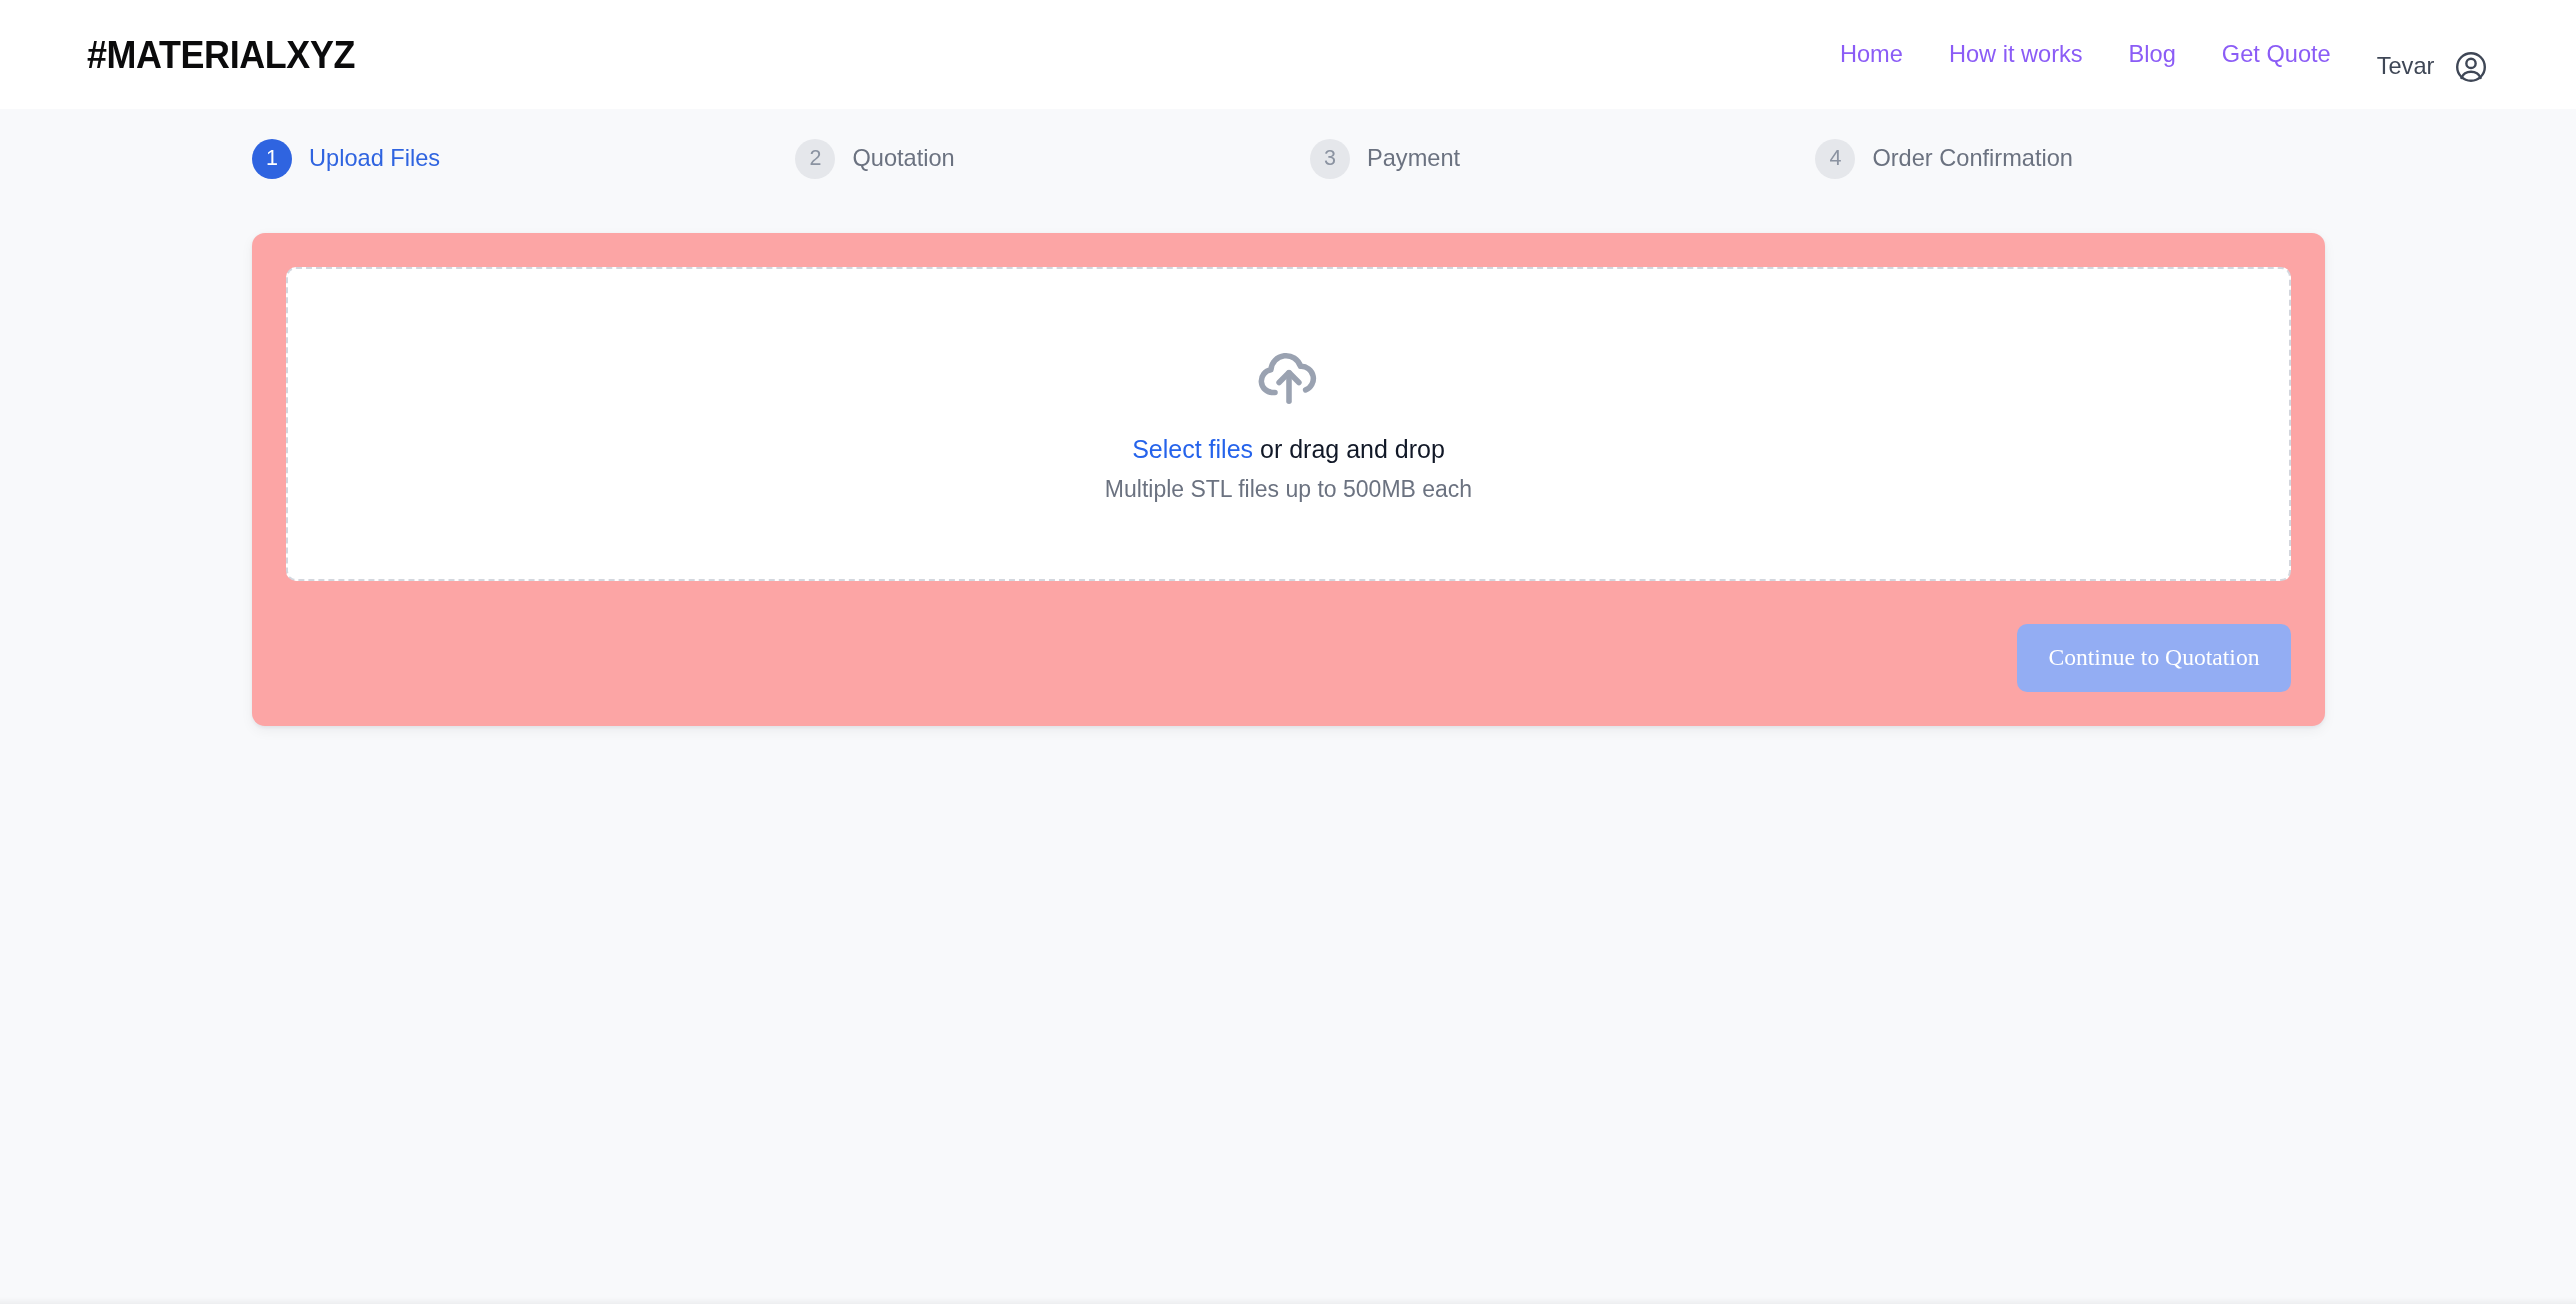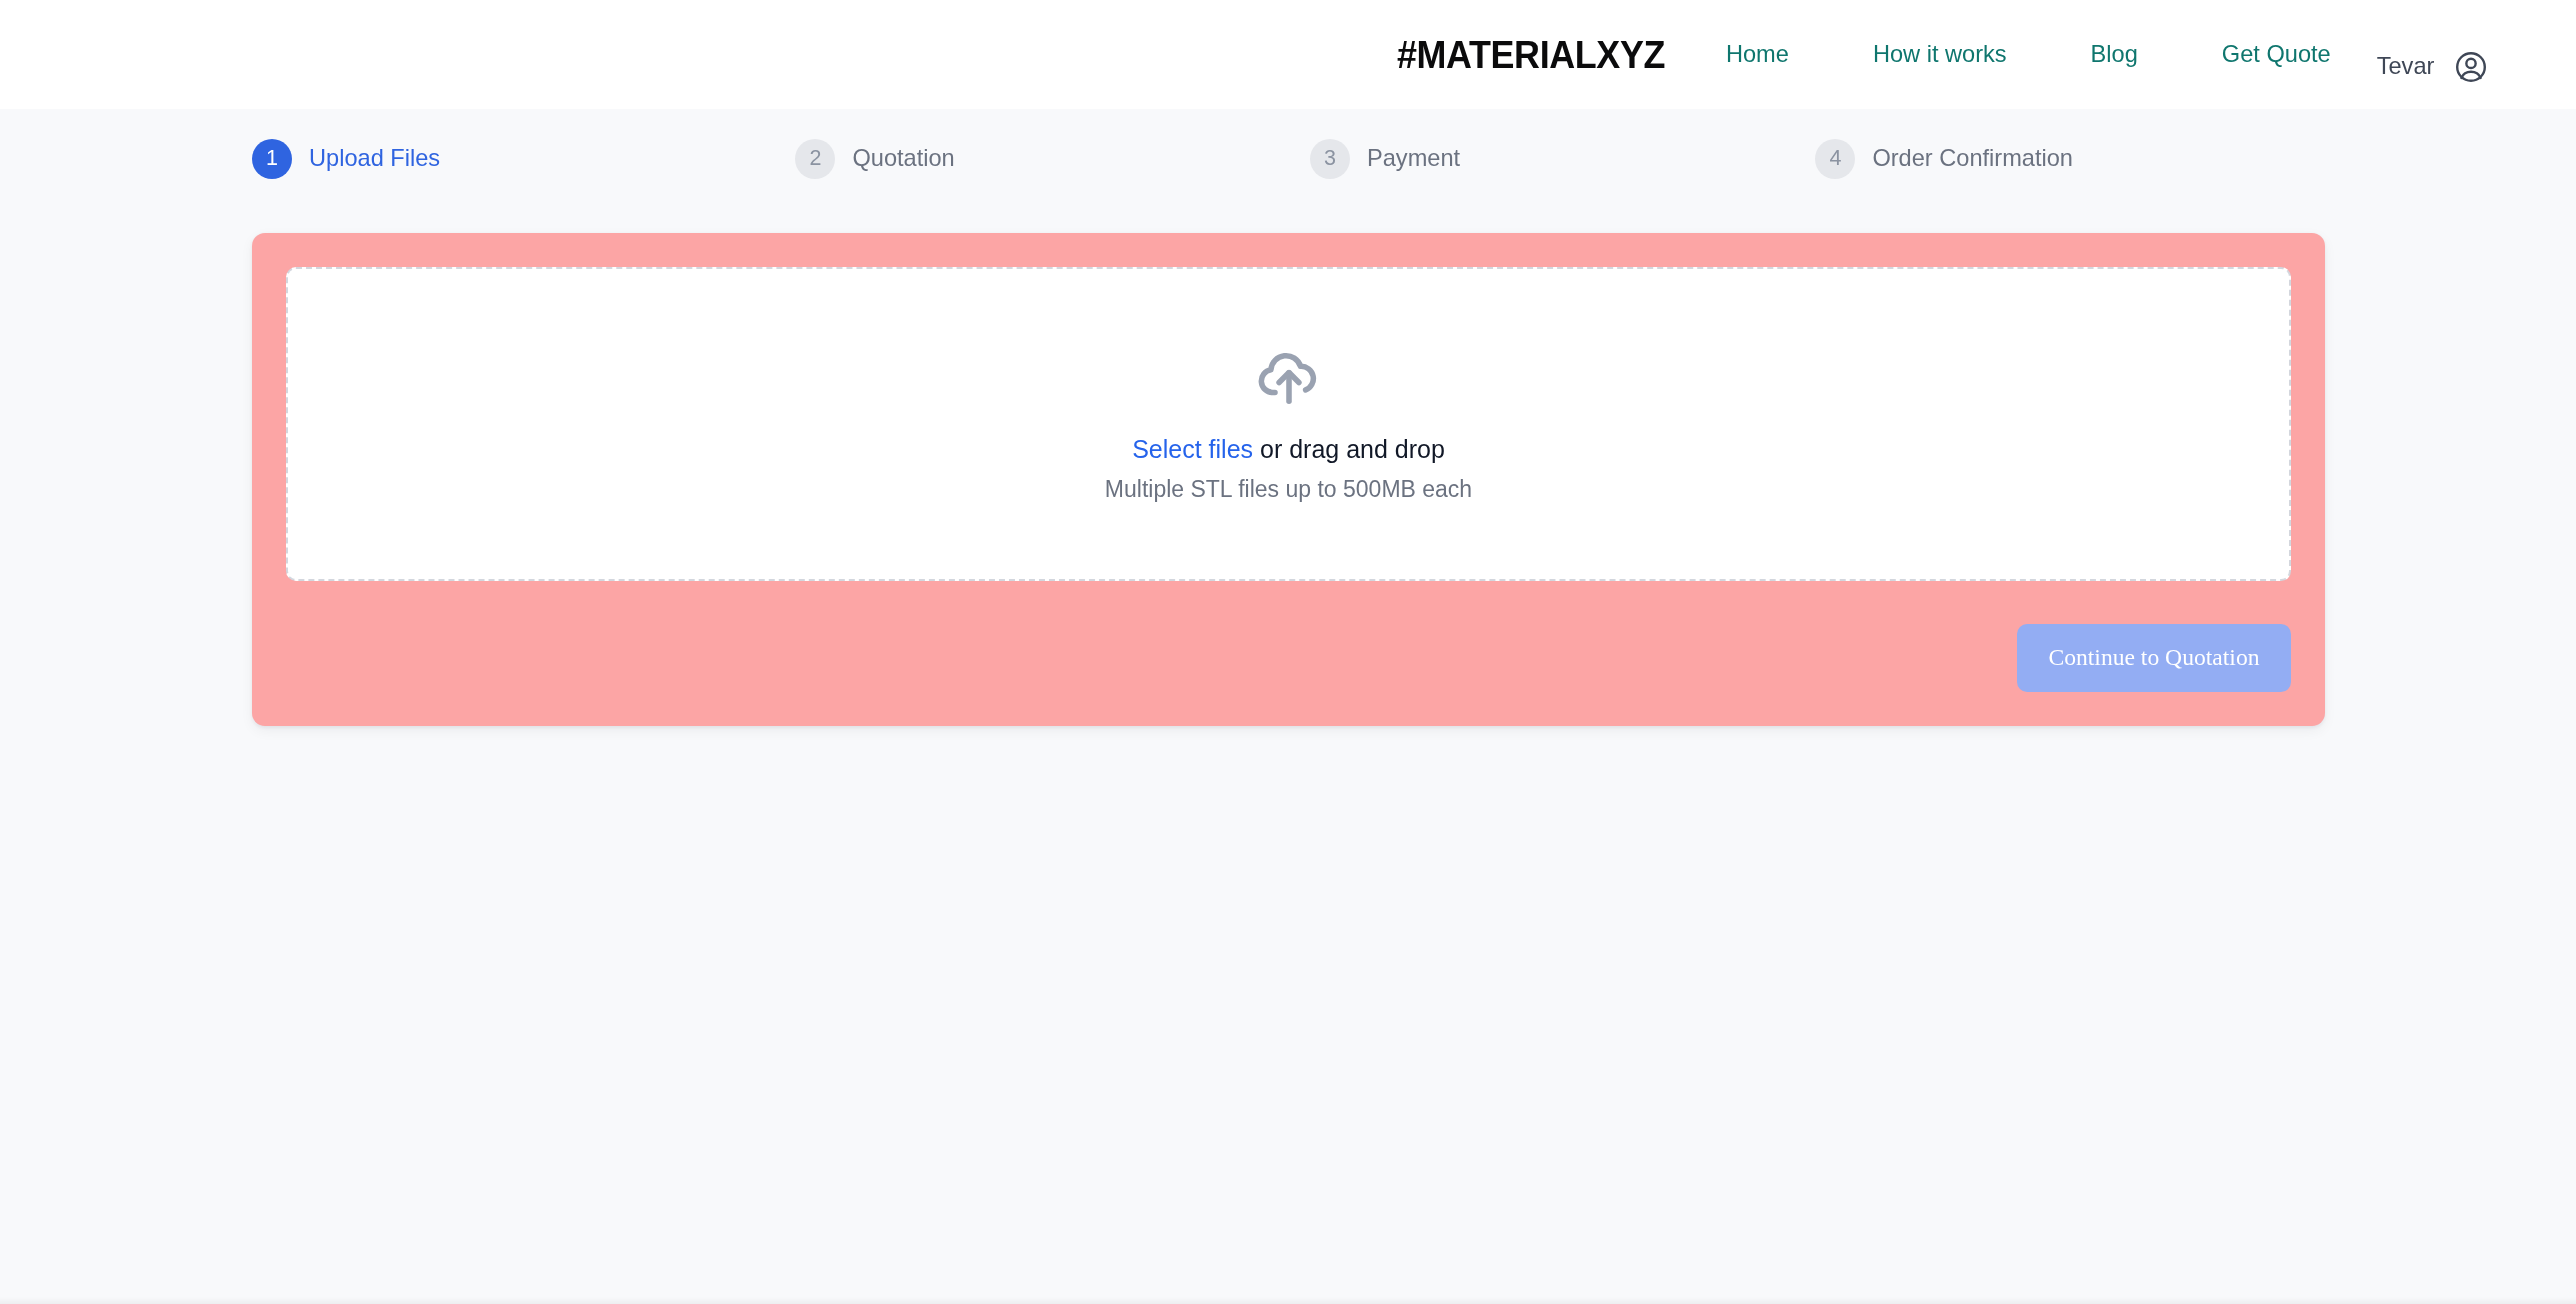--- a/index.html
+++ b/index.html
@@ -17,21 +17,21 @@
     color: #1f2937;
     -webkit-font-smoothing: antialiased;
   }
 
   
   .site-header {
     height: 109px;
     background: #ffffff;
     display: flex;
     align-items: center;
-    justify-content: flex-end;
+    justify-content: space-between;
     padding: 0 87px 0 87px;
     position: relative;
   }
 
   .brand-logo {
     font-family: "Liberation Sans Narrow", "Liberation Sans", sans-serif;
     font-size: 39px;
     font-weight: 700;
     letter-spacing: -0.4px;
     color: #0b0b0c;
@@ -42,26 +42,25 @@
   }
 
   .main-nav {
     display: flex;
     align-items: center;
     gap: 46px;
   }
 
   .nav-link {
     font-size: 23.6px;
-    color: #0f766e;
+    color: #8b5cf6;
     text-decoration: none;
     white-space: nowrap;
     line-height: 1;
     cursor: pointer;
-    margin-left: 38px;
   }
 
   .account-area {
     display: flex;
     align-items: center;
     gap: 18.6px;
     cursor: pointer;
     margin-top: 24px;
   }
 

